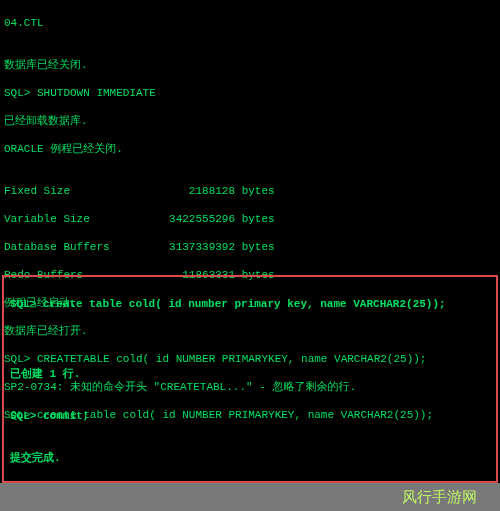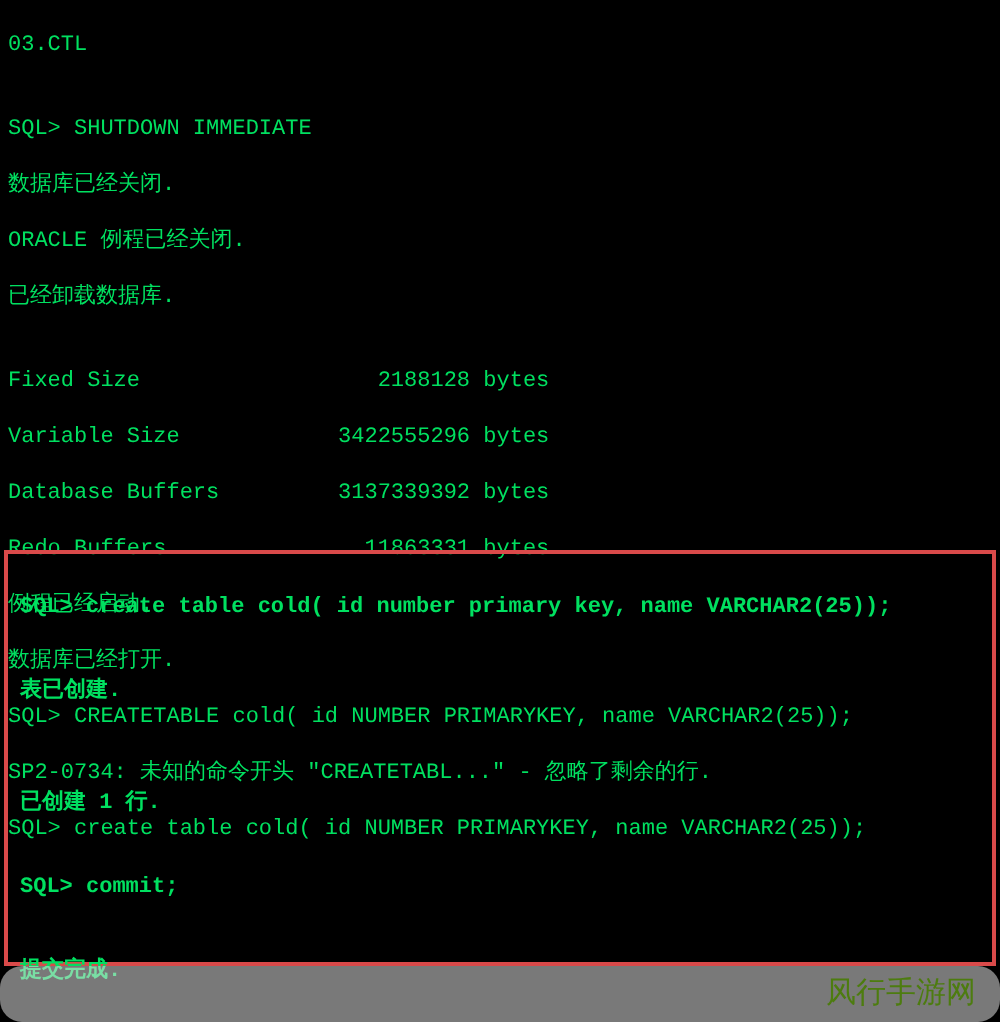--- a/index.html
+++ b/index.html
@@ -1,32 +1,32 @@
 <!DOCTYPE html>
 <html><head>
 <meta charset="utf-8">
 <style>
   * { margin: 0; padding: 0; box-sizing: border-box; }
   html, body { width: 500px; height: 511px; overflow: hidden; }
   body { background: #000; font-family: "Courier New", monospace; font-size: 11px; line-height: 14px; color: #00e060; position: relative; }
   .terminal { padding: 2px 4px; white-space: pre; }
   .line { display: block; }
   .highlight-box { border: 2px solid #d94a4a; position: absolute; left: 2px; right: 2px; top: 275px; bottom: 28px; padding: 4px 2px; font-weight: bold; }
-  .footer { position: absolute; bottom: 0; right: 0; left: 0; height: 28px; background: rgba(220,220,220,0.55); color: #4d7c0f; font-family: "Microsoft YaHei", sans-serif; font-size: 15px; display: flex; align-items: center; justify-content: flex-end; padding-right: 12px; border-radius: 11px; }
+  .footer { position: absolute; bottom: 0; right: 0; left: 0; height: 28px; background: rgba(220,220,220,0.55); color: #bef264; font-family: "Microsoft YaHei", sans-serif; font-size: 15px; display: flex; align-items: center; justify-content: flex-end; padding-right: 23px; }
 </style>
 </head>
 <body>
 
 <div class="terminal">
-<span class="line">03.CTL</span>
+<span class="line">04.CTL</span>
 <span class="line"></span>
+<span class="line">数据库已经关闭.</span>
 <span class="line">SQL&gt; SHUTDOWN IMMEDIATE</span>
-<span class="line">数据库已经关闭.</span>
+<span class="line">已经卸载数据库.</span>
 <span class="line">ORACLE 例程已经关闭.</span>
-<span class="line">已经卸载数据库.</span>
 <span class="line"></span>
 <span class="line">Fixed Size                  2188128 bytes</span>
 <span class="line">Variable Size            3422555296 bytes</span>
 <span class="line">Database Buffers         3137339392 bytes</span>
 <span class="line">Redo Buffers               11863331 bytes</span>
 <span class="line">例程已经启动.</span>
 <span class="line">数据库已经打开.</span>
 <span class="line">SQL&gt; CREATETABLE cold( id NUMBER PRIMARYKEY, name VARCHAR2(25));</span>
 <span class="line">SP2-0734: 未知的命令开头 "CREATETABL..." - 忽略了剩余的行.</span>
 <span class="line">SQL&gt; create table cold( id NUMBER PRIMARYKEY, name VARCHAR2(25));</span>
@@ -35,21 +35,20 @@
 
 
 <span class="line"></span>
 <span class="line"></span>
 </div>
 
 <div class="highlight-box">
 <div class="terminal">
 <span class="line">SQL&gt; create table cold( id number primary key, name VARCHAR2(25));</span>
 <span class="line"></span>
-<span class="line">表已创建.</span>
 <span class="line"></span>
 <span class="line"></span>
 <span class="line">已创建 1 行.</span>
 <span class="line"></span>
 <span class="line">SQL&gt; commit;</span>
 <span class="line"></span>
 <span class="line">提交完成.</span>
 <span class="line"></span>
 
 <span class="line"></span>

